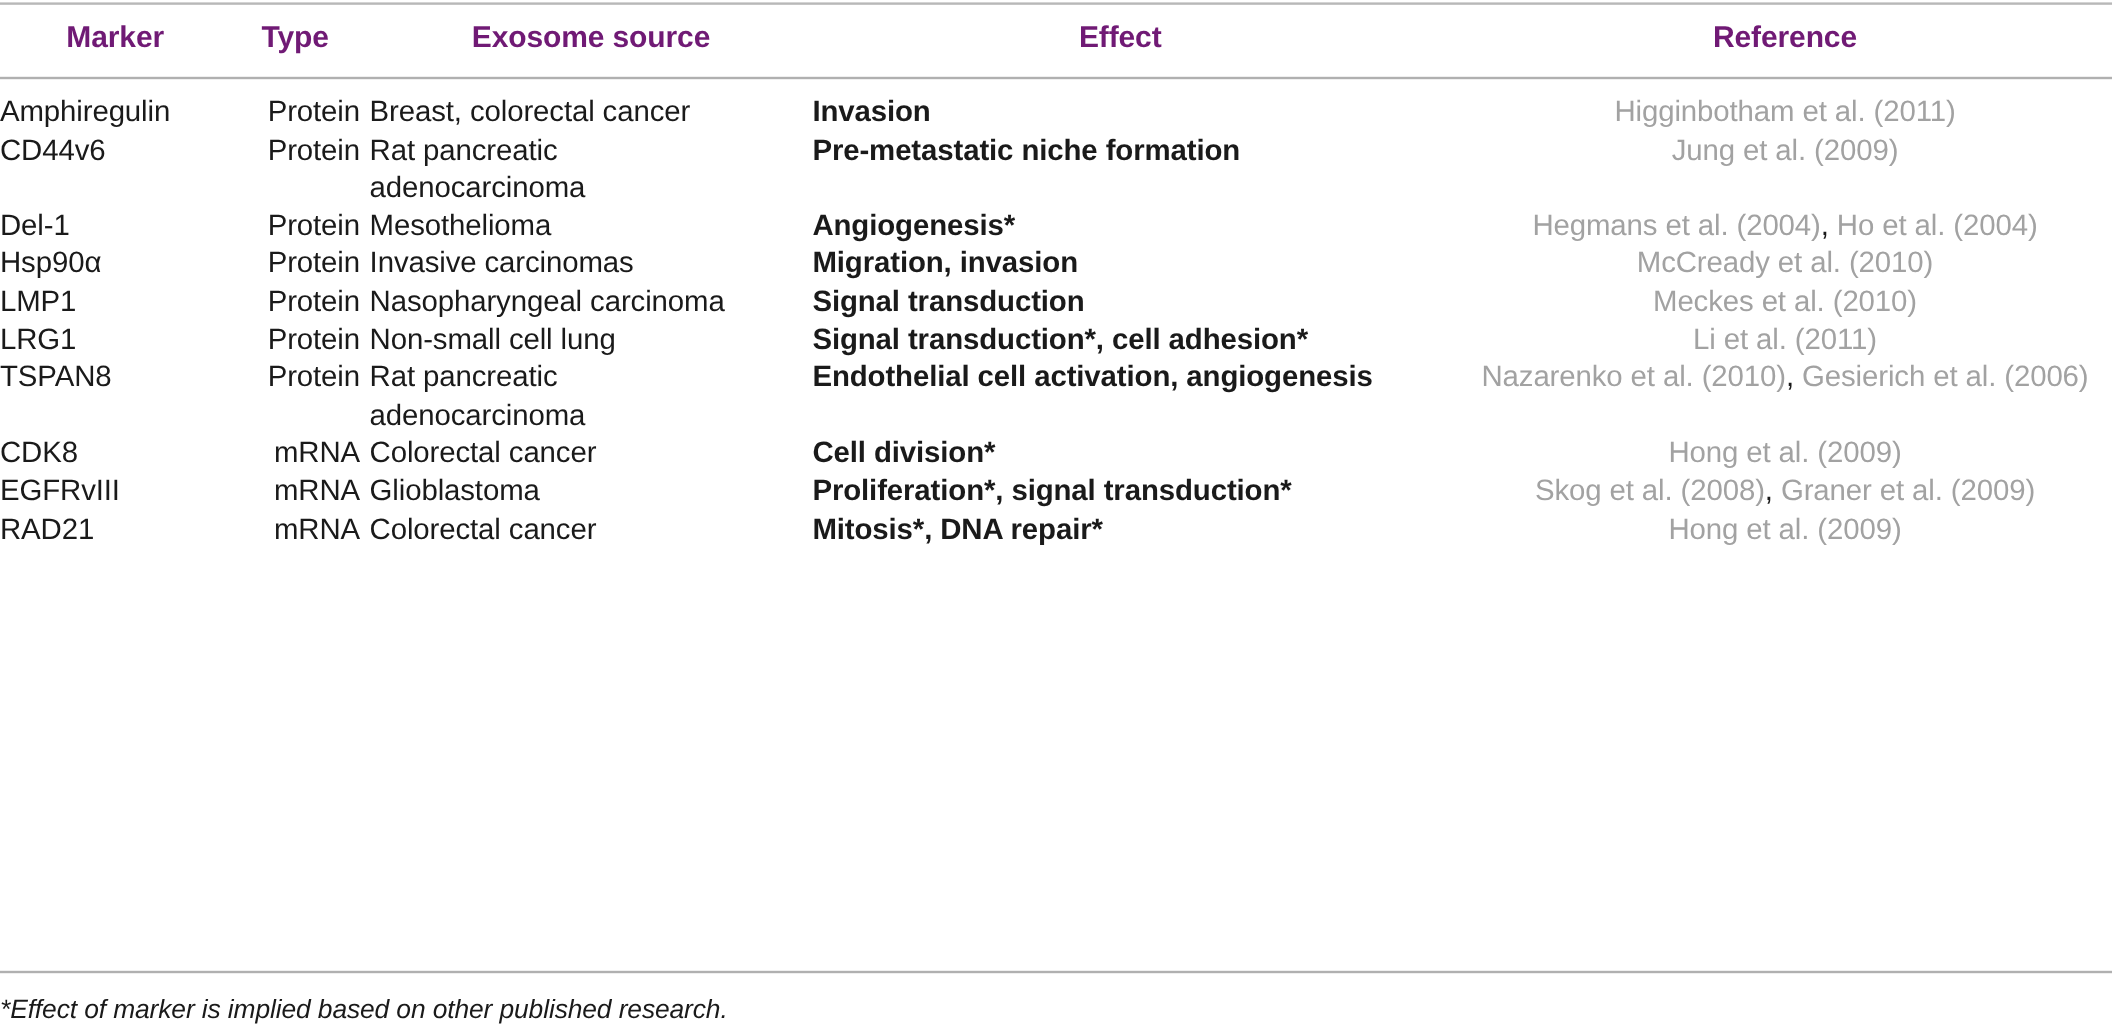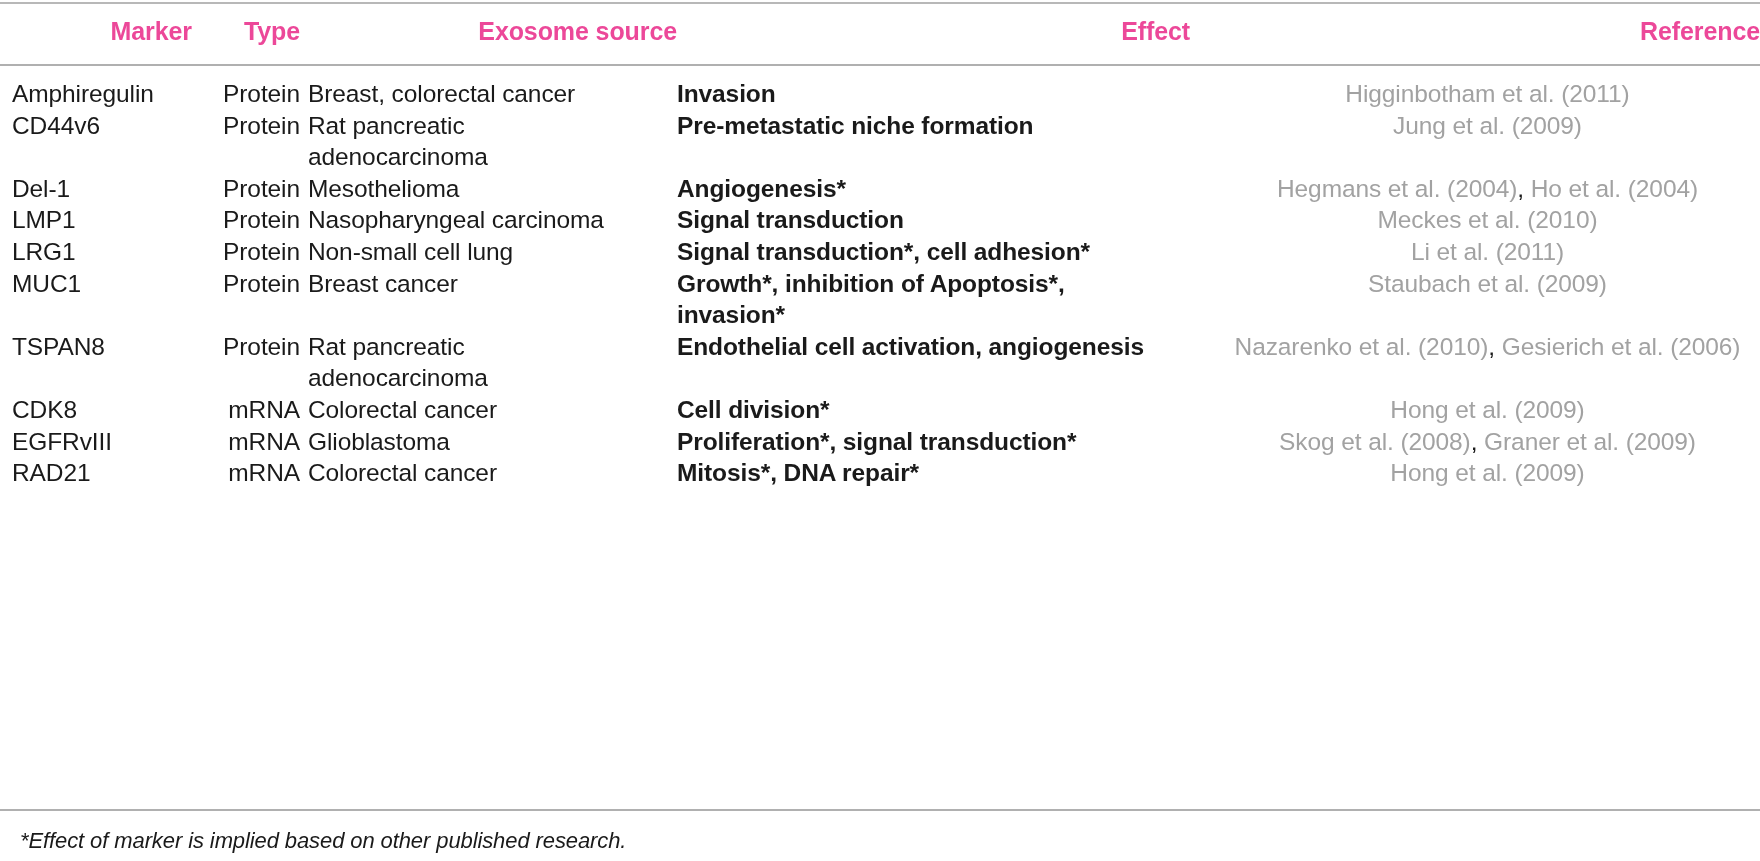--- a/index.html
+++ b/index.html
@@ -52,22 +52,22 @@
   
   col.col-marker   { width: 192px; }
   col.col-type     { width: 108px; }
   col.col-source   { width: 377px; }
   col.col-effect   { width: 513px; }
   col.col-ref      { width: 570px; }
 
   thead th {
     font-size: 25px;
     font-weight: bold;
-    text-align: right;
-    color: #ec4899;
+    text-align: center;
+    color: #701a75;
     padding: 0;
     height: 62px;
     vertical-align: middle;
     letter-spacing: -0.1px;
   }
   thead th.h-marker  { padding-left: 0px; }
   thead th.h-type    { padding-left: 0px; }
   thead th.h-source  { padding-left: 8px; }
   thead th.h-effect  { padding-left: 0px; }
   thead th.h-ref     { padding-left: 25px; }
@@ -77,41 +77,40 @@
     font-weight: normal;
     text-align: left;
     vertical-align: top;
     color: #1a1a1a;
     padding: 0;
     line-height: 31.6px;
     letter-spacing: -0.1px;
   }
   tbody tr.data-row > td { padding-top: 0; padding-bottom: 0; }
 
-  tbody td.c-marker  { padding-left: 12px; margin-left: 24px; }
+  tbody td.c-marker  { padding-left: 0px; margin-left: 24px; }
   tbody td.c-type    { padding-left: 0px; text-align: right; }
   tbody td.c-source  { padding-left: 8px; padding-right: 26px; }
   tbody td.c-effect  { padding-left: 0px; padding-right: 26px; font-weight: bold; }
   tbody td.c-ref     { padding-left: 25px; color: #a2a2a2; text-align: center; }
 
   
   tbody tr.data-row:first-child > td { padding-top: 16px; }
 
   .ref-sep { color: #1a1a1a; }
 
   .footnote {
     position: absolute;
     left: 0;
     top: 828px;
     font-size: 22px;
     font-style: italic;
     color: #1a1a1a;
     letter-spacing: -0.1px;
     white-space: nowrap;
-    margin-left: 20px;
   }
 </style>
 </head>
 <body>
 
 <div class="table-wrap">
 
   <div class="rule-top"></div>
   <div class="rule-head"></div>
   <div class="rule-bottom"></div>
@@ -149,39 +148,39 @@
           <td class="c-ref"><span>Jung et al. (2009)</span></td>
         </tr>
         <tr class="data-row">
           <td class="c-marker">Del-1</td>
           <td class="c-type">Protein</td>
           <td class="c-source">Mesothelioma</td>
           <td class="c-effect">Angiogenesis*</td>
           <td class="c-ref"><span>Hegmans et al. (2004)</span><span class="ref-sep">, </span><span>Ho et al. (2004)</span></td>
         </tr>
         <tr class="data-row">
+          <td class="c-marker">Hsp90α</td>
+          <td class="c-type">Protein</td>
+          <td class="c-source">Invasive carcinomas</td>
+          <td class="c-effect">Migration, invasion</td>
+          <td class="c-ref"><span>McCready et al. (2010)</span></td>
+        </tr>
+        <tr class="data-row">
           <td class="c-marker">LMP1</td>
           <td class="c-type">Protein</td>
           <td class="c-source">Nasopharyngeal carcinoma</td>
           <td class="c-effect">Signal transduction</td>
           <td class="c-ref"><span>Meckes et al. (2010)</span></td>
         </tr>
         <tr class="data-row">
           <td class="c-marker">LRG1</td>
           <td class="c-type">Protein</td>
           <td class="c-source">Non-small cell lung</td>
           <td class="c-effect">Signal transduction*, cell adhesion*</td>
           <td class="c-ref"><span>Li et al. (2011)</span></td>
-        </tr>
-        <tr class="data-row">
-          <td class="c-marker">MUC1</td>
-          <td class="c-type">Protein</td>
-          <td class="c-source">Breast cancer</td>
-          <td class="c-effect">Growth*, inhibition of Apoptosis*, invasion*</td>
-          <td class="c-ref"><span>Staubach et al. (2009)</span></td>
         </tr>
         <tr class="data-row">
           <td class="c-marker">TSPAN8</td>
           <td class="c-type">Protein</td>
           <td class="c-source">Rat pancreatic adenocarcinoma</td>
           <td class="c-effect">Endothelial cell activation, angiogenesis</td>
           <td class="c-ref"><span>Nazarenko et al. (2010)</span><span class="ref-sep">, </span><span>Gesierich et al. (2006)</span></td>
         </tr>
         <tr class="data-row">
           <td class="c-marker">CDK8</td>

